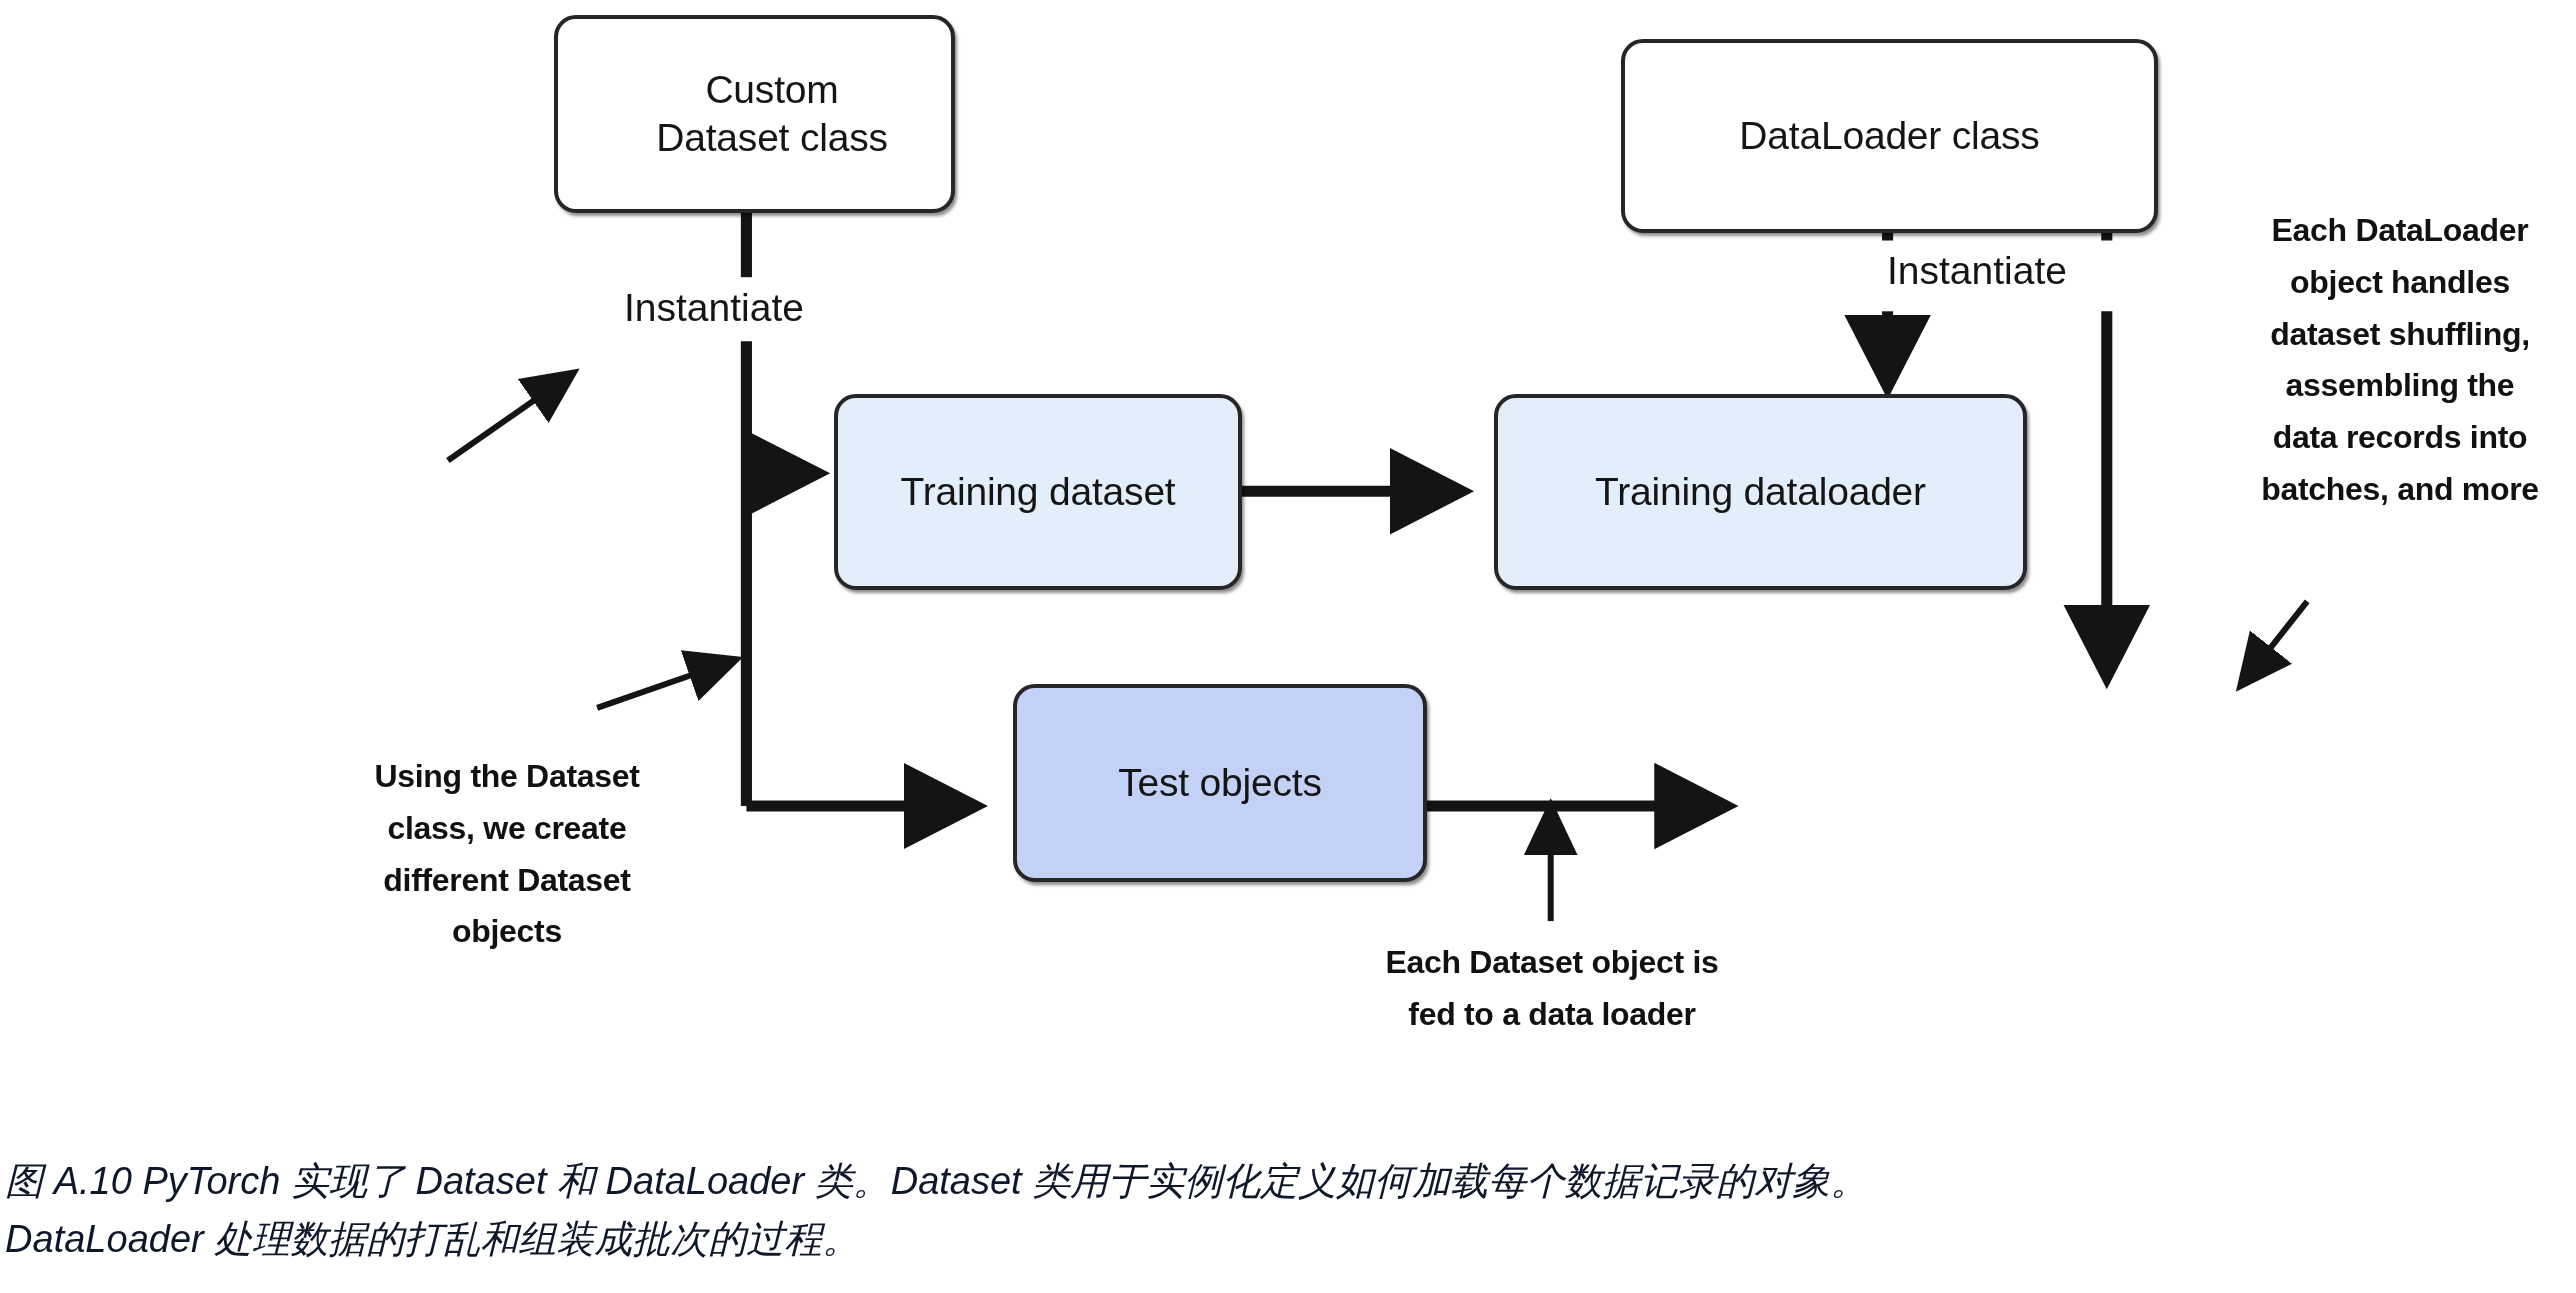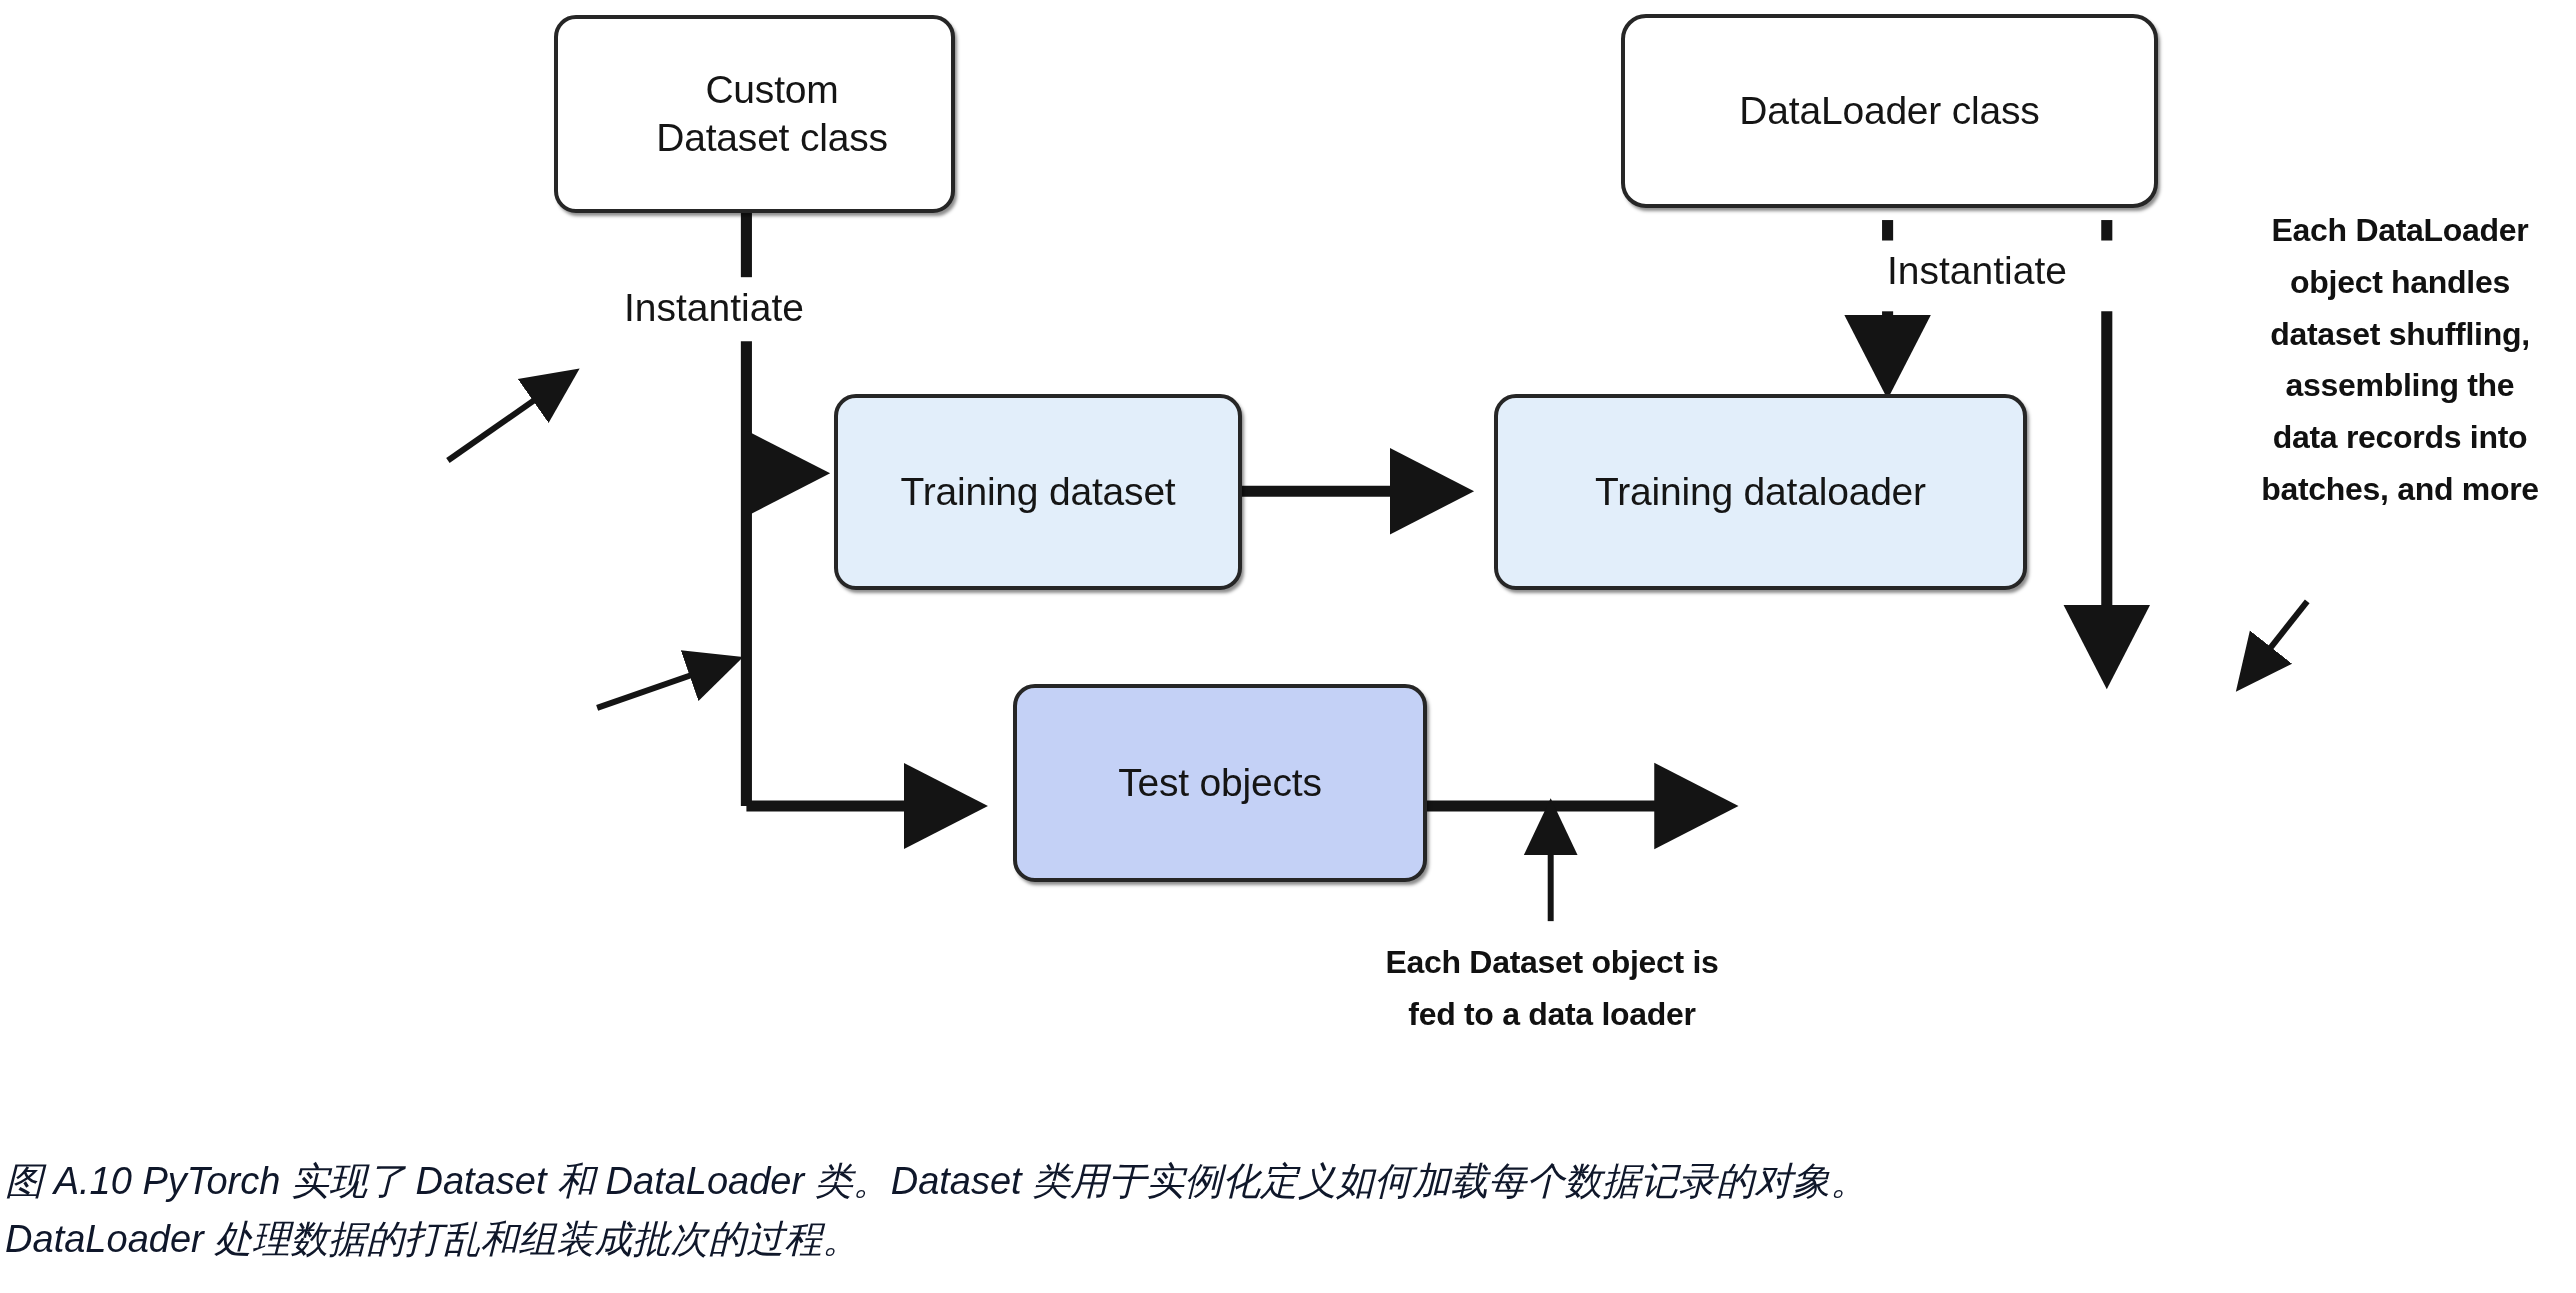--- a/index.html
+++ b/index.html
@@ -126,21 +126,21 @@
       <path d="M2705,705 L2630,800" stroke-width="7" marker-end="url(#ah-thin)"></path>
 
       <path d="M1818,1080 L1818,950" stroke-width="7" marker-end="url(#ah-thin)"></path>
     </g>
   </svg>
 
   <div class="node-box plain" style="left:554px; top:15.4px; width:401px; height:198px;padding-left:35px;">
     <div class="node-label"><span>Custom</span><br><span class="mono-part">Dataset class</span></div>
   </div>
 
-  <div class="node-box plain" style="left:1621px; top:14px; width:537px; height:194px;border-radius:25px;">
+  <div class="node-box plain" style="left:1621px; top:39px; width:537px; height:194px;">
     <div class="node-label"><span class="mono-part">DataLoader</span><span>&nbsp;</span><span>class</span></div>
   </div>
 
   <div class="node-box light" style="left:834px; top:394px; width:408px; height:196px;">
     <div class="node-label">Training dataset</div>
   </div>
 
   <div class="node-box light" style="left:1494px; top:394px; width:533px; height:196px;">
     <div class="node-label">Training dataloader</div>
   </div>
@@ -148,20 +148,24 @@
   <div class="node-box dark" style="left:1013px; top:684px; width:414px; height:198px;">
     <div class="node-label">Test objects</div>
   </div>
 
 
   <div class="edge-label" style="left:624px; top:286px;">Instantiate</div>
 
   <div class="edge-label" style="left:1887px; top:249px;">Instantiate</div>
 
 
+  <div class="annotation" style="left:328px; top:751px; width:358px;">Using the Dataset
+class, we create
+different Dataset
+objects</div>
 
   <div class="annotation" style="left:2225px; top:205px; width:350px;">Each DataLoader
 object handles
 dataset shuffling,
 assembling the
 data records into
 batches, and more</div>
 
   <div class="annotation" style="left:1339px; top:937px; width:426px;">Each Dataset object is
 fed to a data loader</div>

